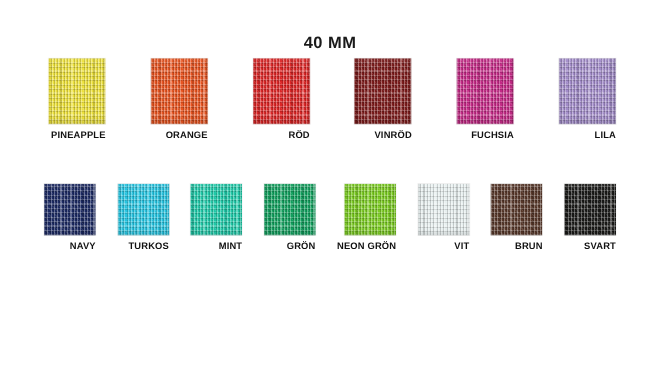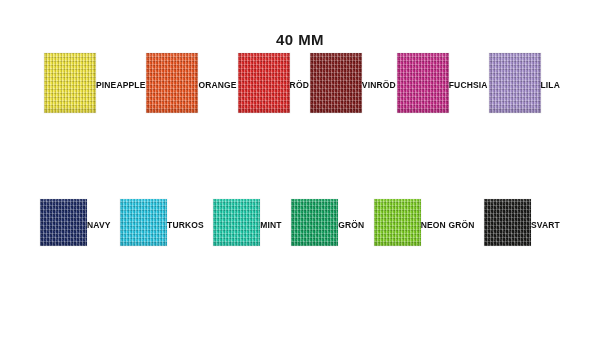--- a/index.html
+++ b/index.html
@@ -41,28 +41,28 @@
     align-items: flex-start;
     justify-content: space-between;
   }
   #row-1 {
     left: 44px;
     top: 53px;
     width: 516px;
   }
   #row-2 {
     left: 40px;
-    top: 199px;
+    top: 167px;
     width: 520px;
   }
 
   .swatch-cell {
     display: flex;
-    flex-direction: row;
-    align-items: center;
+    flex-direction: column;
+    align-items: flex-end;
   }
 
   
   .swatch {
     position: relative;
     overflow: hidden;
     box-shadow: 0 0 0 0.5px rgba(0,0,0,0.06);
   }
   #row-1 .swatch { width: 52px; height: 60px; }
   #row-2 .swatch { width: 47px; height: 47px; }
@@ -239,20 +239,38 @@
         <div class="swatch">
           <div class="fill" style="background: rgb(123, 203, 34);"></div>
           <div class="weave"></div>
           <div class="sheen"></div>
           <div class="edge"></div>
         </div>
         <div class="swatch-label">NEON GRÖN</div>
       </div>
       <div class="swatch-cell">
         <div class="swatch">
+          <div class="fill" style="background: rgb(231, 239, 239);"></div>
+          <div class="weave"></div>
+          <div class="sheen"></div>
+          <div class="edge"></div>
+        </div>
+        <div class="swatch-label">VIT</div>
+      </div>
+      <div class="swatch-cell">
+        <div class="swatch">
+          <div class="fill" style="background: rgb(88, 56, 42);"></div>
+          <div class="weave"></div>
+          <div class="sheen"></div>
+          <div class="edge"></div>
+        </div>
+        <div class="swatch-label">BRUN</div>
+      </div>
+      <div class="swatch-cell">
+        <div class="swatch">
           <div class="fill" style="background: rgb(26, 26, 24);"></div>
           <div class="weave"></div>
           <div class="sheen"></div>
           <div class="edge"></div>
         </div>
         <div class="swatch-label">SVART</div>
       </div>
     </div>
 
 </div>

